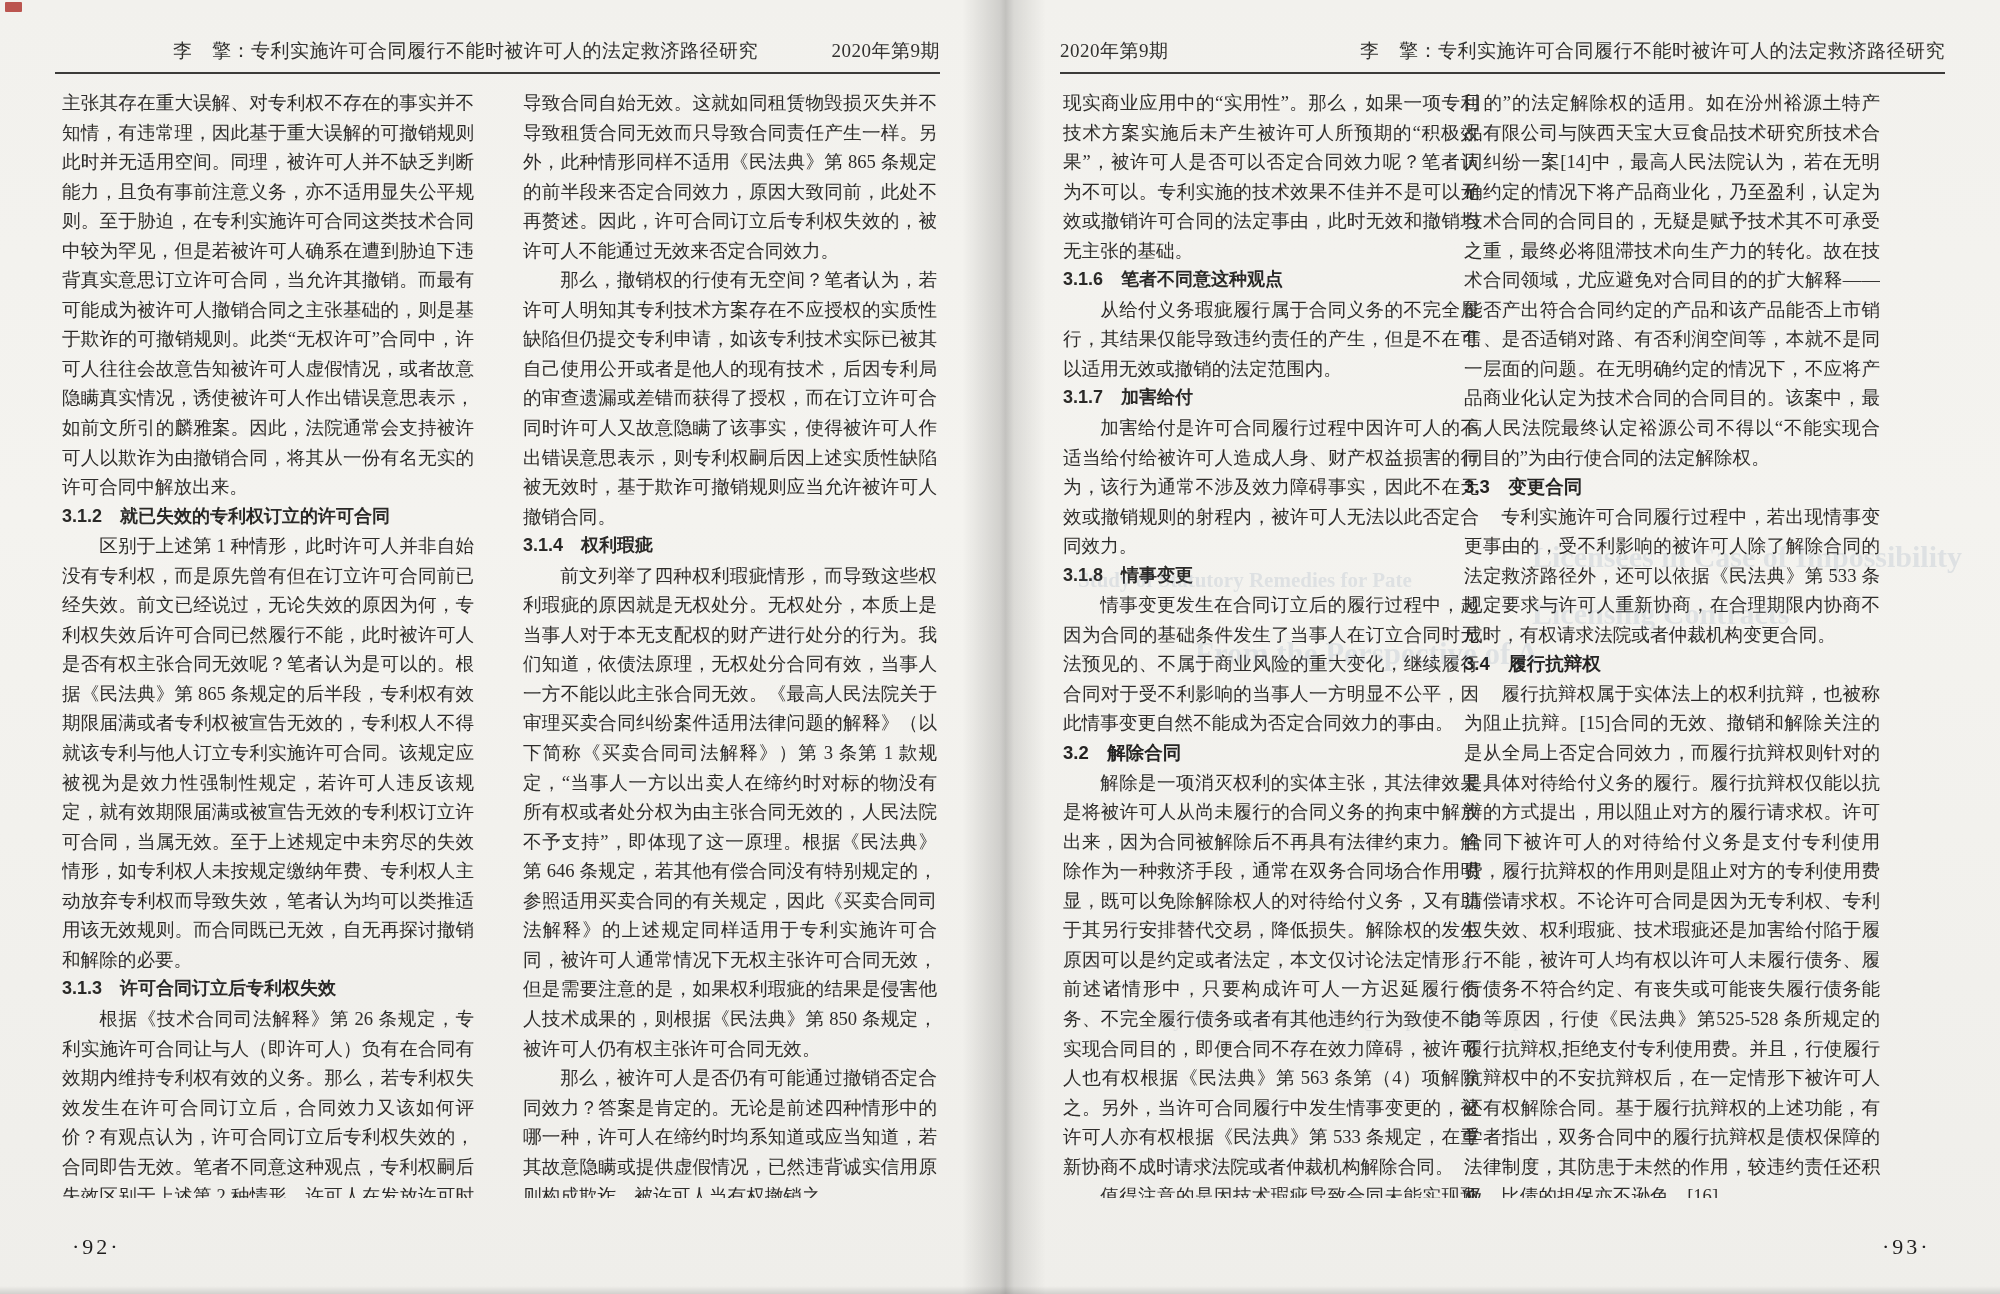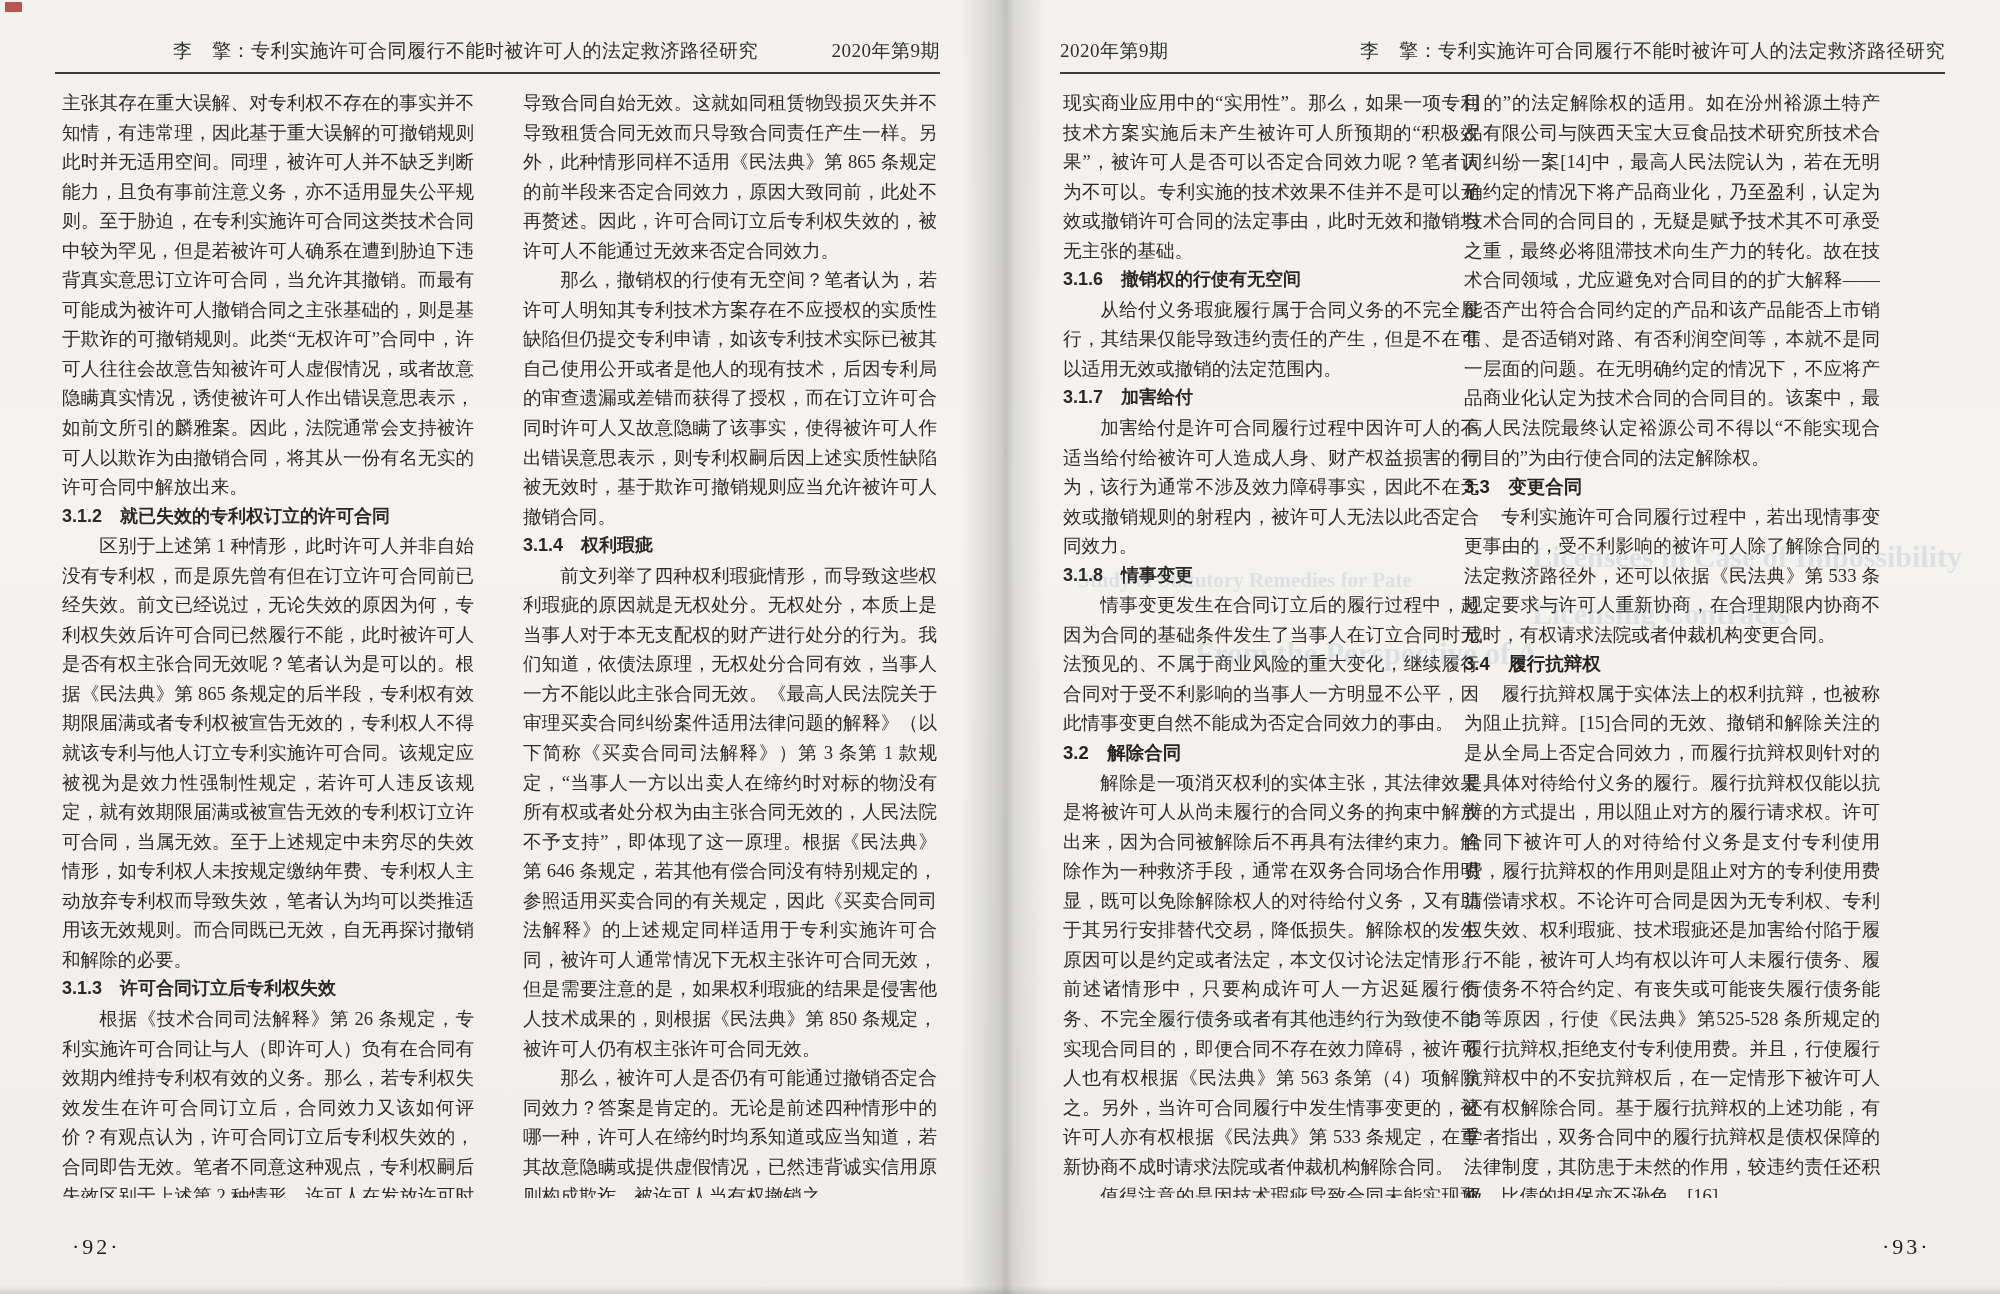--- a/index.html
+++ b/index.html
@@ -80,21 +80,21 @@
     </div>
   <div class="col" id="col-a2">
       <div class="blk p-cont">导致合同自始无效。这就如同租赁物毁损灭失并不导致租赁合同无效而只导致合同责任产生一样。另外，此种情形同样不适用《民法典》第 865 条规定的前半段来否定合同效力，原因大致同前，此处不再赘述。因此，许可合同订立后专利权失效的，被许可人不能通过无效来否定合同效力。</div>
       <div class="blk p">那么，撤销权的行使有无空间？笔者认为，若许可人明知其专利技术方案存在不应授权的实质性缺陷但仍提交专利申请，如该专利技术实际已被其自己使用公开或者是他人的现有技术，后因专利局的审查遗漏或差错而获得了授权，而在订立许可合同时许可人又故意隐瞒了该事实，使得被许可人作出错误意思表示，则专利权嗣后因上述实质性缺陷被无效时，基于欺诈可撤销规则应当允许被许可人撤销合同。</div>
       <div class="blk h3">3.1.4　权利瑕疵</div>
       <div class="blk p">前文列举了四种权利瑕疵情形，而导致这些权利瑕疵的原因就是无权处分。无权处分，本质上是当事人对于本无支配权的财产进行处分的行为。我们知道，依债法原理，无权处分合同有效，当事人一方不能以此主张合同无效。《最高人民法院关于审理买卖合同纠纷案件适用法律问题的解释》（以下简称《买卖合同司法解释》）第 3 条第 1 款规定，“当事人一方以出卖人在缔约时对标的物没有所有权或者处分权为由主张合同无效的，人民法院不予支持”，即体现了这一原理。根据《民法典》第 646 条规定，若其他有偿合同没有特别规定的，参照适用买卖合同的有关规定，因此《买卖合同司法解释》的上述规定同样适用于专利实施许可合同，被许可人通常情况下无权主张许可合同无效，但是需要注意的是，如果权利瑕疵的结果是侵害他人技术成果的，则根据《民法典》第 850 条规定，被许可人仍有权主张许可合同无效。</div>
       <div class="blk p">那么，被许可人是否仍有可能通过撤销否定合同效力？答案是肯定的。无论是前述四种情形中的哪一种，许可人在缔约时均系知道或应当知道，若其故意隐瞒或提供虚假情况，已然违背诚实信用原则构成欺诈，被许可人当有权撤销之。</div>
     </div>
   <div class="col" id="col-b1">
       <div class="blk p-cont">现实商业应用中的“实用性”。那么，如果一项专利技术方案实施后未产生被许可人所预期的“积极效果”，被许可人是否可以否定合同效力呢？笔者认为不可以。专利实施的技术效果不佳并不是可以无效或撤销许可合同的法定事由，此时无效和撤销均无主张的基础。</div>
-      <div class="blk h3">3.1.6　撤销权的行使有无空间</div>
+      <div class="blk h3">3.1.6　笔者不同意这种观点</div>
       <div class="blk p">从给付义务瑕疵履行属于合同义务的不完全履行，其结果仅能导致违约责任的产生，但是不在可以适用无效或撤销的法定范围内。</div>
       <div class="blk h3">3.1.7　加害给付</div>
       <div class="blk p">加害给付是许可合同履行过程中因许可人的不适当给付给被许可人造成人身、财产权益损害的行为，该行为通常不涉及效力障碍事实，因此不在无效或撤销规则的射程内，被许可人无法以此否定合同效力。</div>
       <div class="blk h3">3.1.8　情事变更</div>
       <div class="blk p">情事变更发生在合同订立后的履行过程中，起因为合同的基础条件发生了当事人在订立合同时无法预见的、不属于商业风险的重大变化，继续履行合同对于受不利影响的当事人一方明显不公平，因此情事变更自然不能成为否定合同效力的事由。</div>
       <div class="blk h2">3.2　解除合同</div>
       <div class="blk p">解除是一项消灭权利的实体主张，其法律效果是将被许可人从尚未履行的合同义务的拘束中解放出来，因为合同被解除后不再具有法律约束力。解除作为一种救济手段，通常在双务合同场合作用明显，既可以免除解除权人的对待给付义务，又有助于其另行安排替代交易，降低损失。解除权的发生原因可以是约定或者法定，本文仅讨论法定情形。前述诸情形中，只要构成许可人一方迟延履行债务、不完全履行债务或者有其他违约行为致使不能实现合同目的，即便合同不存在效力障碍，被许可人也有权根据《民法典》第 563 条第（4）项解除之。另外，当许可合同履行中发生情事变更的，被许可人亦有权根据《民法典》第 533 条规定，在重新协商不成时请求法院或者仲裁机构解除合同。</div>
       <div class="blk p">值得注意的是因技术瑕疵导致合同未能实现预期效果的情形，司法实践中，法院在审理此类涉及技术工业化合同的纠纷时会严格规范基于“不能实现合同</div>
     </div>
   <div class="col" id="col-b2">

